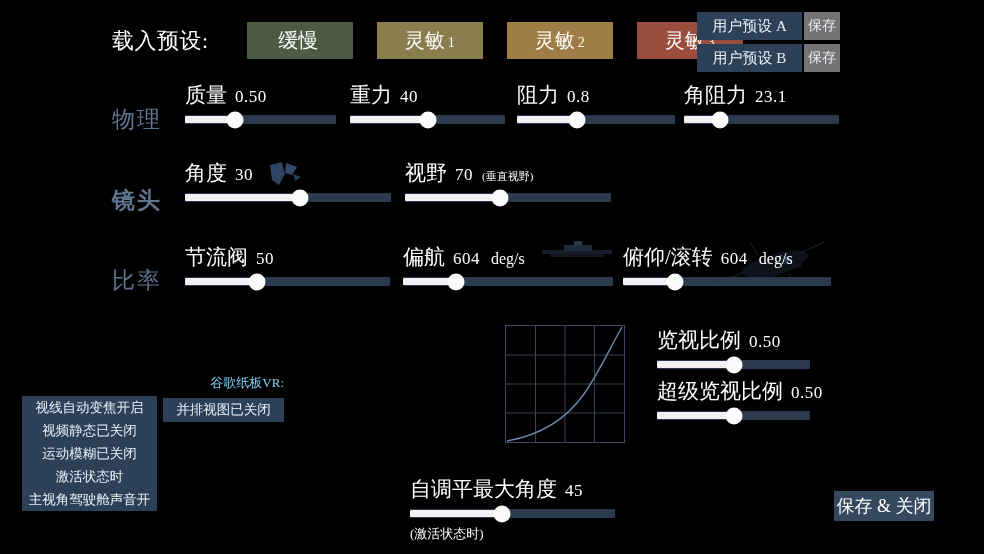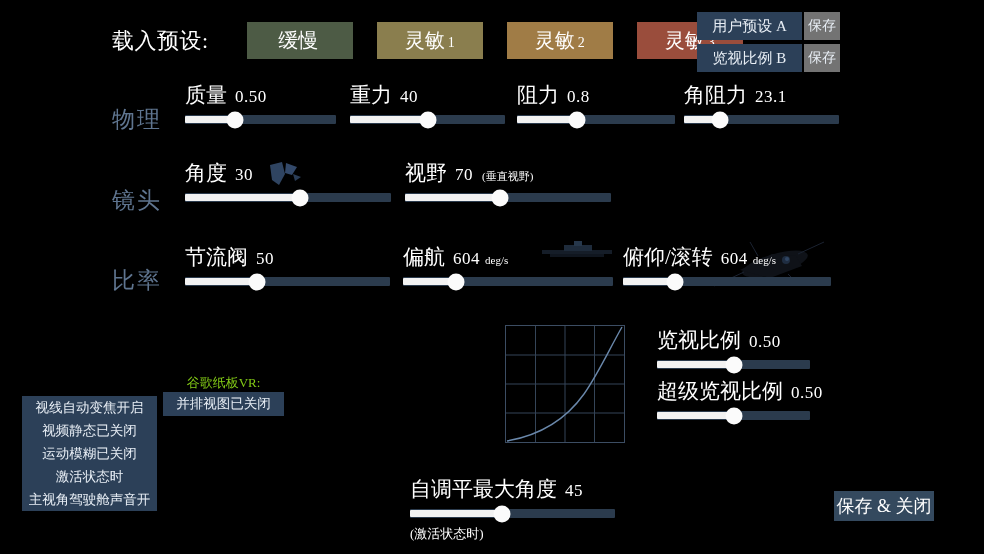--- a/index.html
+++ b/index.html
@@ -61,21 +61,21 @@
   }
 
   
   .sld { position: absolute; }
   .sld-cap {
     color: #ffffff; white-space: nowrap; line-height: 1;
     margin-bottom: 9px; display: flex; align-items: baseline;
   }
   .sld-name { font-size: 21px; }
   .sld-val  { font-size: 17px; margin-left: 8px; letter-spacing: 0.5px; }
-  .sld-unit { font-size: 11px; margin-left: 5px; }
+  .sld-unit { font-size: 16px; margin-left: 11px; }
   .sld-note { font-size: 11px; margin-left: 9px; color: #ffffff; }
   .sld-track {
     position: relative; height: 9px; border-radius: 1px;
     background: #2b3b4d;
   }
   .sld-fill {
     position: absolute; left: 0; top: 1px; height: 7px;
     background: #f2f2f2; border-radius: 1px;
   }
   .sld-knob {
@@ -95,22 +95,22 @@
   }
   .toggle-btn {
     width: 135px; height: 23px;
     background: #2c4058; color: #e9eff6;
     display: flex; align-items: center; justify-content: center;
     font-size: 13.5px; cursor: pointer; white-space: nowrap;
   }
 
   .cardboard-block { position: absolute; left: 163px; top: 374px; }
   .cardboard-title {
-    color: #84cc16; font-size: 13px; text-align: center;
-    white-space: nowrap;
+    color: #7dd3fc; font-size: 13px; text-align: right;
+    margin-bottom: 6px; white-space: nowrap;
   }
   .cardboard-btn {
     width: 121px; height: 24px; background: #2c4058; color: #e9eff6;
     display: flex; align-items: center; justify-content: center;
     font-size: 13.5px; cursor: pointer; white-space: nowrap;
   }
 
   
   .curve-box {
     position: absolute; left: 505px; top: 325px;
@@ -186,27 +186,27 @@
         <span class="sub">3</span>
     </div>
   </div>
 
   <div class="userpreset-block">
     <div class="userpreset-line">
       <div class="userpreset-btn">用户预设 A</div>
       <div class="save-btn">保存</div>
     </div>
     <div class="userpreset-line">
-      <div class="userpreset-btn">览视比例 B</div>
+      <div class="userpreset-btn">用户预设 B</div>
       <div class="save-btn">保存</div>
     </div>
   </div>
 
   <div class="section-label" style="left:112px; top:104px;">物理</div>
-  <div class="section-label" style="left:112px; top:185px;">镜头</div>
+  <div class="section-label" style="left:112px; top:185px;font-weight:bold;">镜头</div>
   <div class="section-label" style="left:112px; top:265px;">比率</div>
 
   <div class="sld" style="left:185px; top:85px; width:151px;">
     <div class="sld-cap">
       <span class="sld-name">质量</span>
       <span class="sld-val">0.50</span>
     </div>
     <div class="sld-track">
       <div class="sld-fill" style="width: 33%;"></div>
       <div class="sld-knob" style="left: 33%;"></div>

